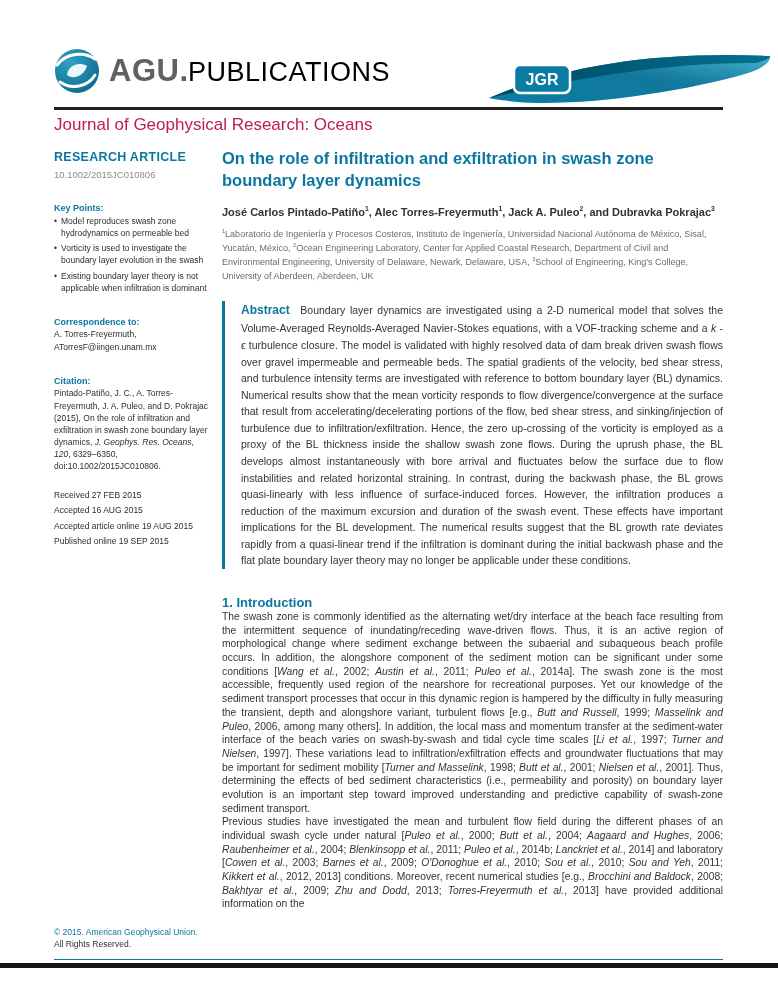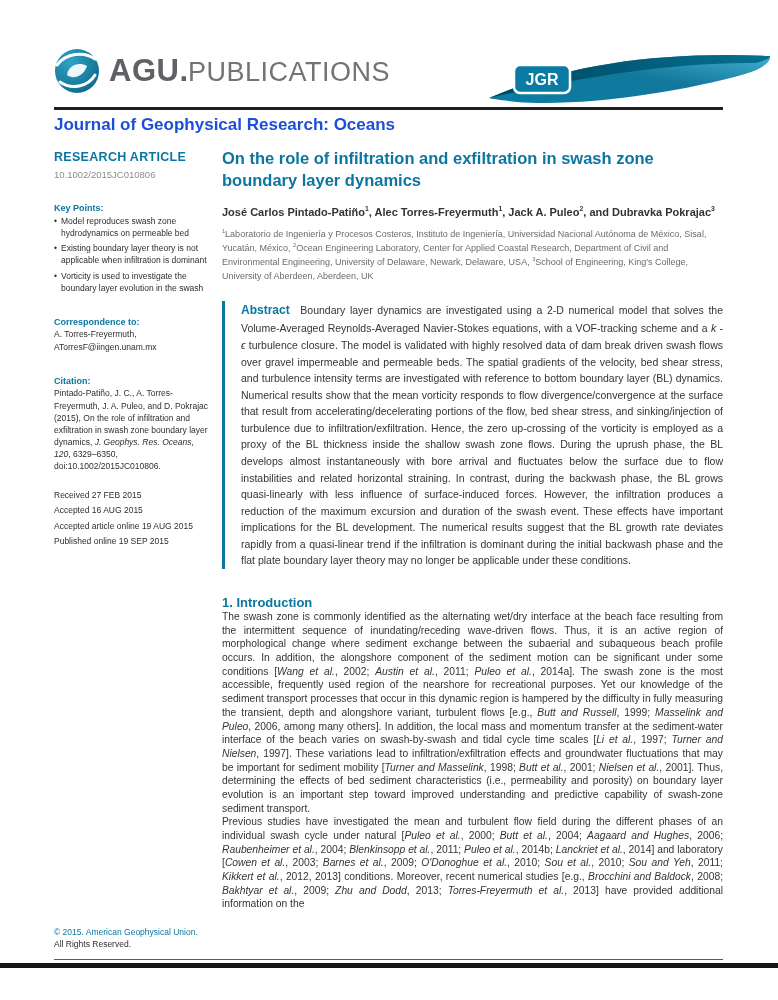--- a/index.html
+++ b/index.html
@@ -12,26 +12,26 @@
   }
   sup { font-size:62%; vertical-align:super; line-height:0; }
   i { font-style:italic; }
 
   
   .agu-logo { position:absolute; left:54px; top:48px; display:flex; align-items:center; }
   .agu-globe { width:46px; height:46px; flex:0 0 auto; }
   .wordmark { display:flex; align-items:baseline; margin-left:9px; }
   .agu-name { font-size:31px; font-weight:700; color:#5f6164; letter-spacing:0.5px; }
   .agu-sep  { font-size:31px; font-weight:700; color:#5f6164; }
-  .pub-name { font-size:27px; font-weight:400; color:#737373; letter-spacing:0.5px; }
+  .pub-name { font-size:27px; font-weight:400; color:#000000; letter-spacing:0.5px; }
   .jgr-swoosh { position:absolute; left:487px; top:50px; width:285px; height:56px; }
 
   
   .journal-rule { position:absolute; left:54px; top:107px; width:669px; height:2.5px; background:#231f20; }
-  .journal-title { position:absolute; left:54px; top:115px; font-size:17px; font-weight:700; color:#1d4ed8; }
+  .journal-title { position:absolute; left:54px; top:115px; font-size:17px; font-weight:400; color:#be185d; }
 
   
   .sidebar { position:absolute; left:54px; top:150px; width:155px; }
   .article-type { color:var(--accent); font-weight:700; font-size:12.5px; letter-spacing:0.3px; }
   .doi { color:#8c8c8c; font-size:9.5px; margin-top:5px; }
   .side-heading { margin-top:23px; color:var(--accent); font-weight:700; font-size:9px; }
   ul.key-points { list-style:none; margin-top:3px; }
   ul.key-points li {
     font-size:8.5px; color:#2e2e2e; line-height:1.38; margin-bottom:4px;
     padding-left:7px; position:relative;
@@ -115,22 +115,22 @@
   <div class="journal-rule"></div>
   <h1 class="journal-title">Journal of Geophysical Research: Oceans</h1>
 
   <aside class="sidebar">
     <div class="article-type">RESEARCH ARTICLE</div>
     <div class="doi">10.1002/2015JC010806</div>
 
     <div class="side-heading">Key Points:</div>
     <ul class="key-points">
       <li>Model reproduces swash zone hydrodynamics on permeable bed</li>
+      <li>Vorticity is used to investigate the boundary layer evolution in the swash</li>
       <li>Existing boundary layer theory is not applicable when infiltration is dominant</li>
-      <li>Vorticity is used to investigate the boundary layer evolution in the swash</li>
     </ul>
 
     <div class="side-heading">Correspondence to:</div>
     <div class="side-text">A. Torres-Freyermuth,</div>
     <div class="side-text">ATorresF@iingen.unam.mx</div>
 
     <div class="side-heading">Citation:</div>
     <div class="side-text">Pintado-Patiño, J. C., A. Torres-Freyermuth, J. A. Puleo, and D. Pokrajac (2015), On the role of infiltration and exfiltration in swash zone boundary layer dynamics, <i>J. Geophys. Res. Oceans</i>, <i>120</i>, 6329–6350, doi:10.1002/2015JC010806.</div>
 
     <div class="dates">

